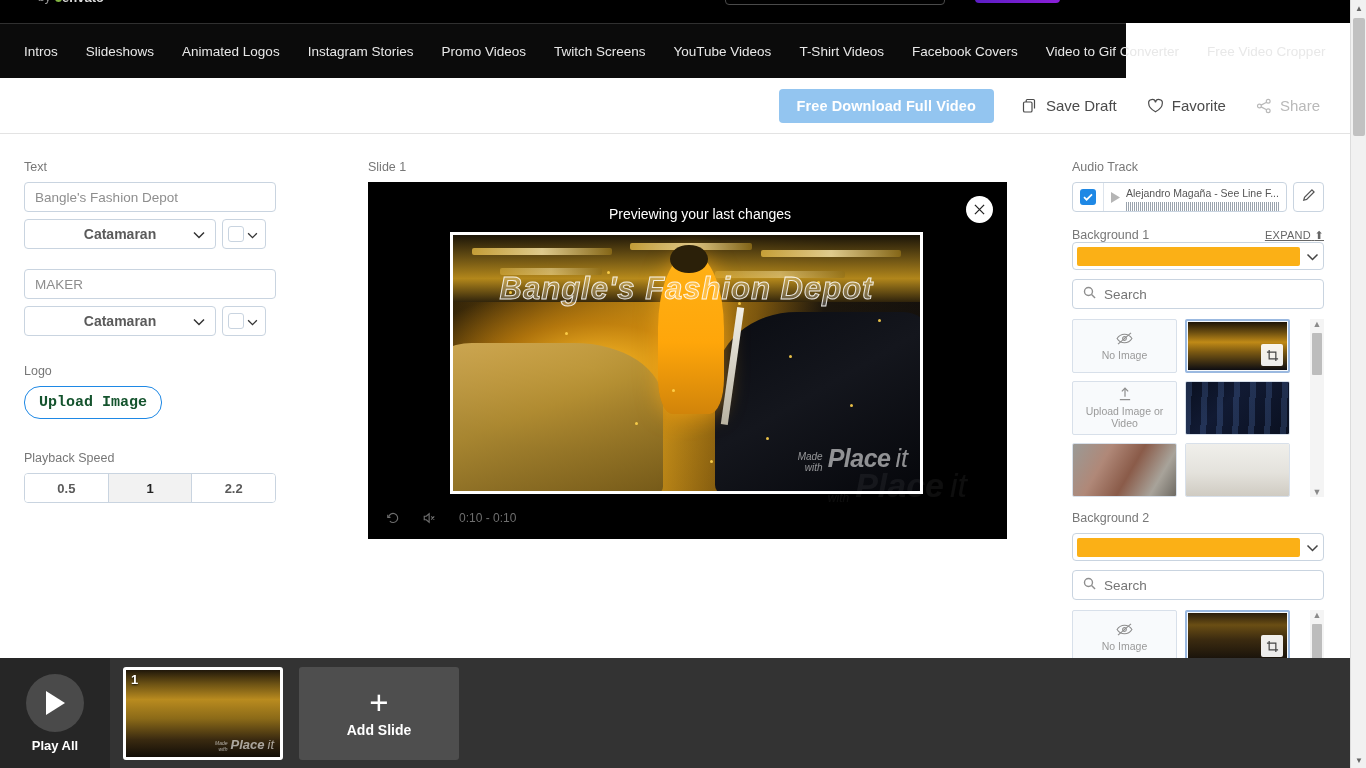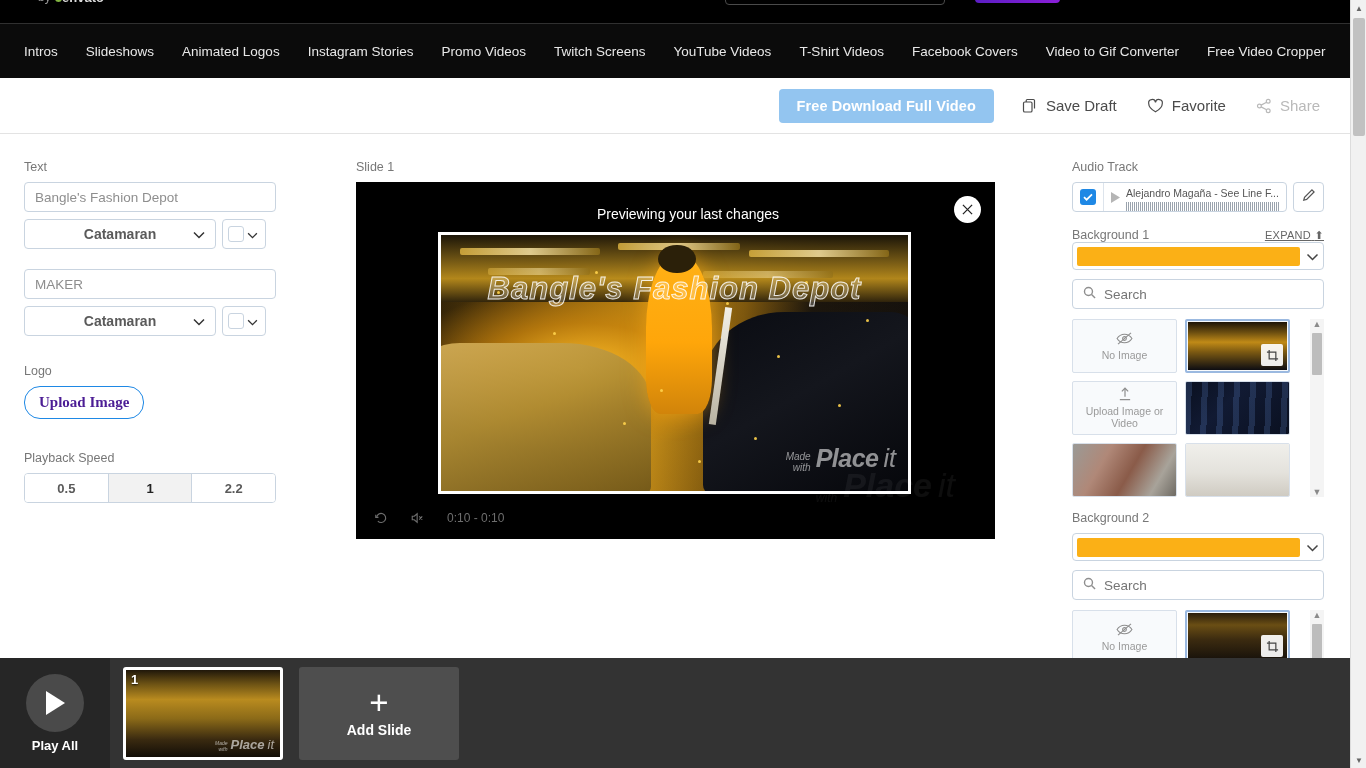--- a/index.html
+++ b/index.html
@@ -34,21 +34,21 @@
     border:1px solid #4a4a4a; border-radius:4px; background:#000;
   }
   .top-cta {
     position:absolute; left:975px; top:-22px; width:85px; height:25px;
     border-radius:4px;
     background:linear-gradient(90deg,#5b1ec4 0%, #8b1fd8 100%);
   }
 
   
   .nav {
-    position:absolute; left:0; top:23px; width:1350px; height:55px;
+    position:absolute; left:0; top:23px; width:1126px; height:55px;
     background:#0b0b0b;
     border-top:1px solid #303030;
     display:flex; align-items:center;
   }
   .nav-item {
     color:#e8e8e8; font-size:13.5px; padding:0 0;
     margin-right:28px; white-space:nowrap; cursor:pointer;
   }
   .nav-item:first-child { margin-left:24px; }
 
@@ -91,35 +91,35 @@
   }
   .fontsel .chev { position:absolute; right:10px; top:50%; transform:translateY(-50%); }
   .colorsel {
     width:44px; height:30px; border:1px solid #c9d4e0; border-radius:4px;
     display:flex; align-items:center; gap:3px; padding-left:5px; cursor:pointer; background:#fff;
   }
   .swatch { width:16px; height:16px; border:1px solid #c9d4e0; border-radius:3px; background:#fff; }
   .gap-28 { height:28px; }
   .gap-20 { height:20px; }
   .btn-upload {
-    border:1px solid #1e88e5; color:#4c1d95; background:#fff; border-radius:16px;
+    border:1px solid #1e88e5; color:#14532d; background:#fff; border-radius:16px;
     height:33px; padding:0 14px; font-size:15px; font-weight:bold; cursor:pointer;
-    font-family:Liberation Serif, serif;
+    font-family:Liberation Mono, monospace;
   }
   .speedgroup { display:flex; width:252px; height:30px; border:1px solid #c9d4e0; border-radius:4px; overflow:hidden; }
   .speedgroup div {
     flex:1; display:flex; align-items:center; justify-content:center;
     font-size:13px; font-weight:bold; color:#5a5a5a; cursor:pointer;
     border-right:1px solid #c9d4e0; background:#fff;
   }
   .speedgroup div:last-child { border-right:none; }
   .speedgroup div.active { background:#f2f2f2; color:#222; }
 
   
-  .centercol { position:absolute; left:356px; top:25px; width:639px; }
+  .centercol { position:absolute; left:368px; top:25px; width:639px; }
   .slidelabel { font-size:12.5px; color:#777; margin-bottom:8px; }
   .player {
     position:relative; width:639px; height:357px; background:#000; overflow:hidden;
   }
   .player-caption {
     position:absolute; left:0; right:0; top:24px; text-align:center;
     color:#fff; font-size:14px;margin-left:25px;
   }
   .player-close {
     position:absolute; right:14px; top:14px; width:27px; height:27px;

